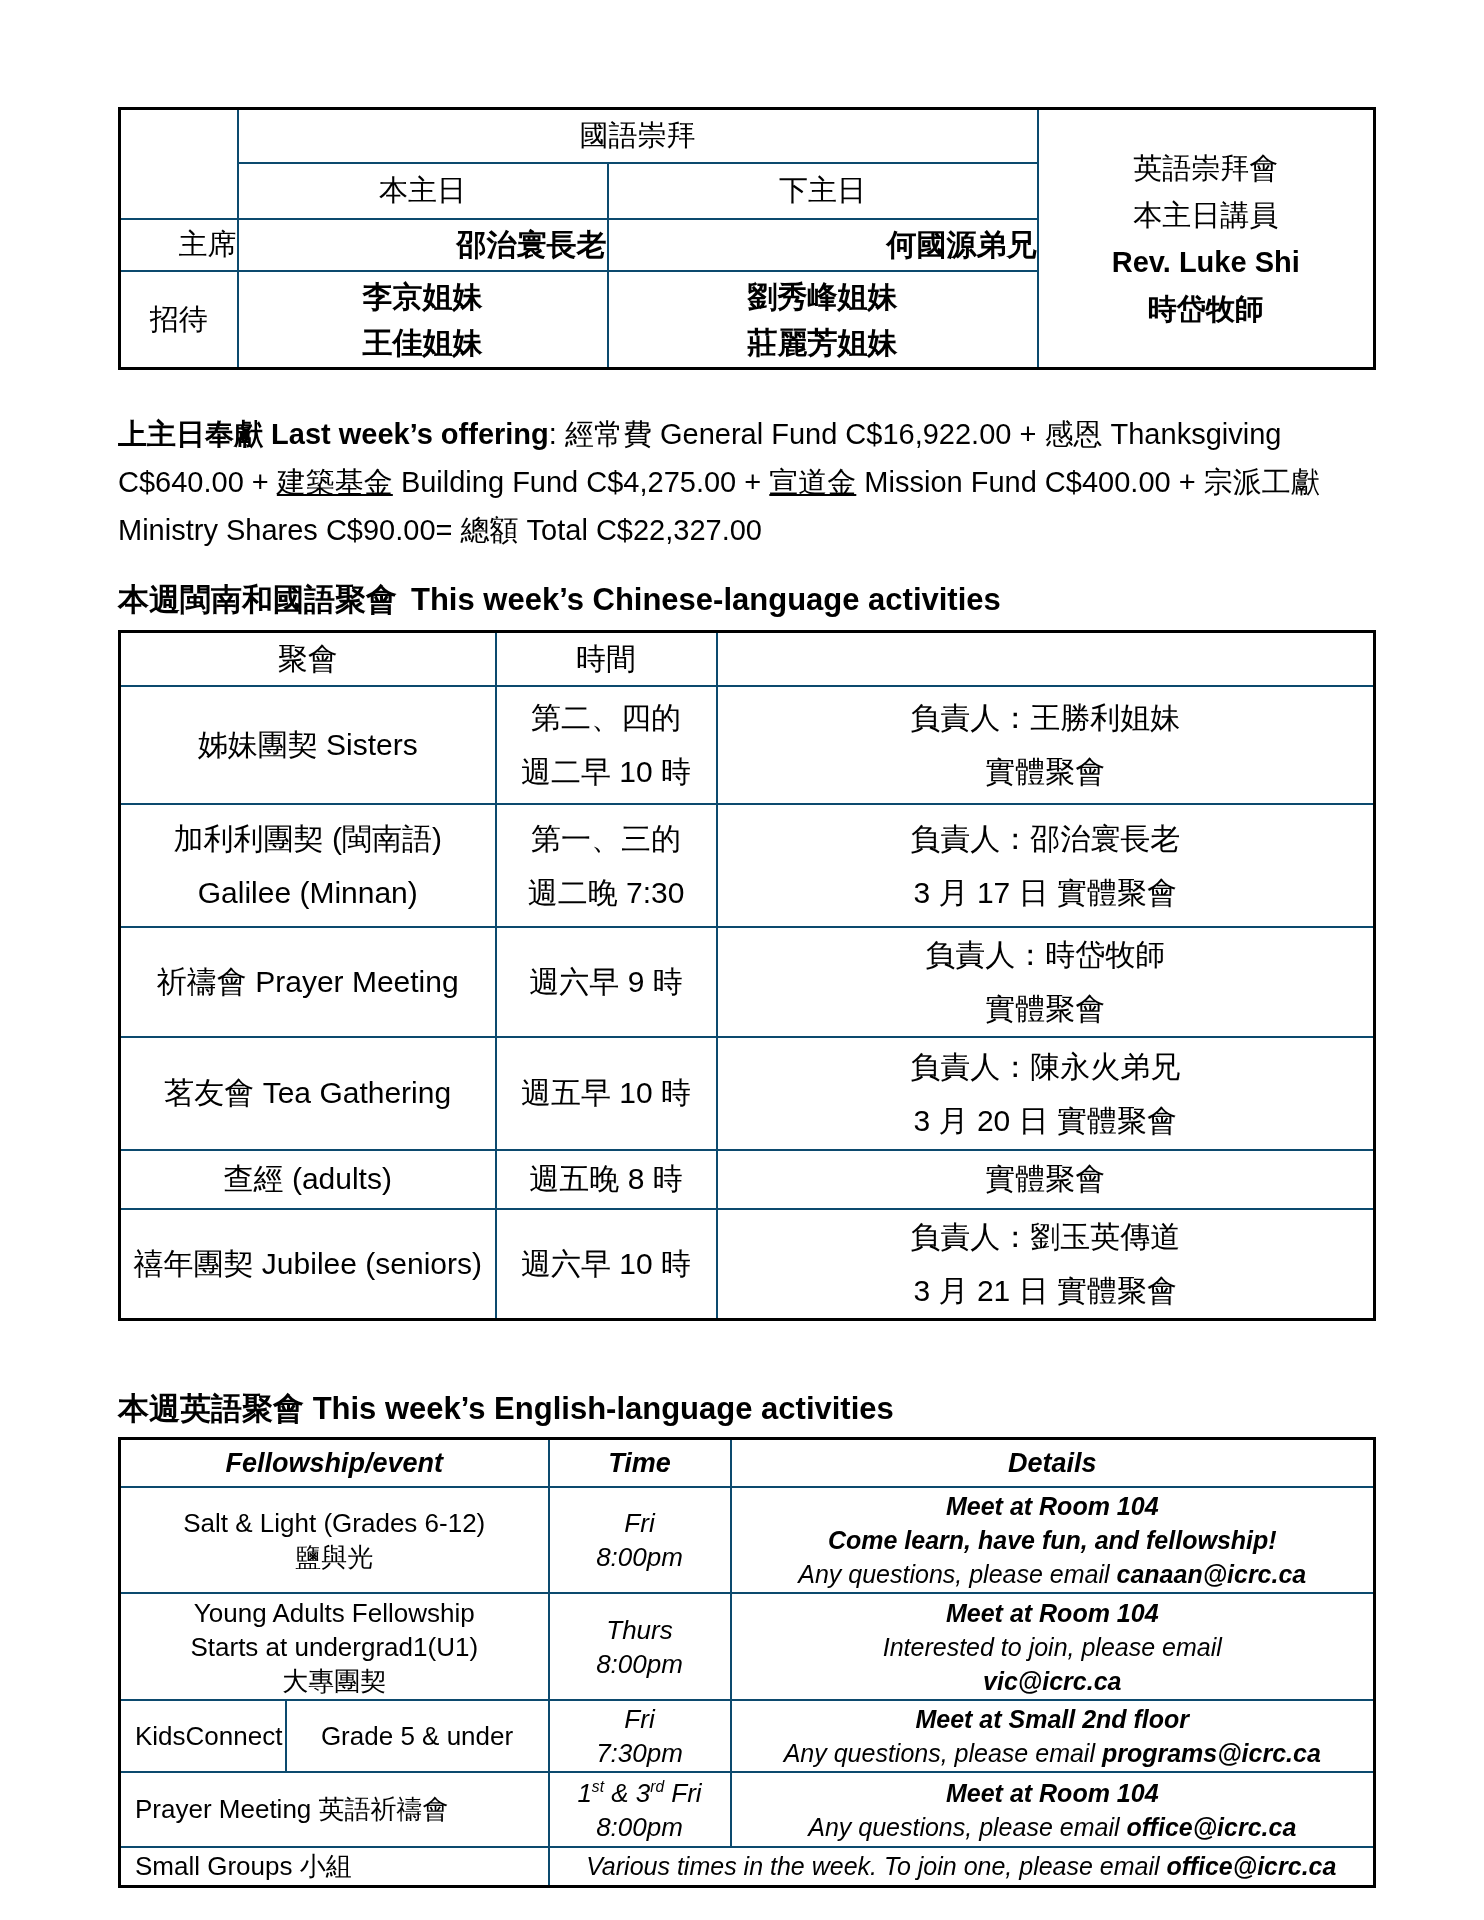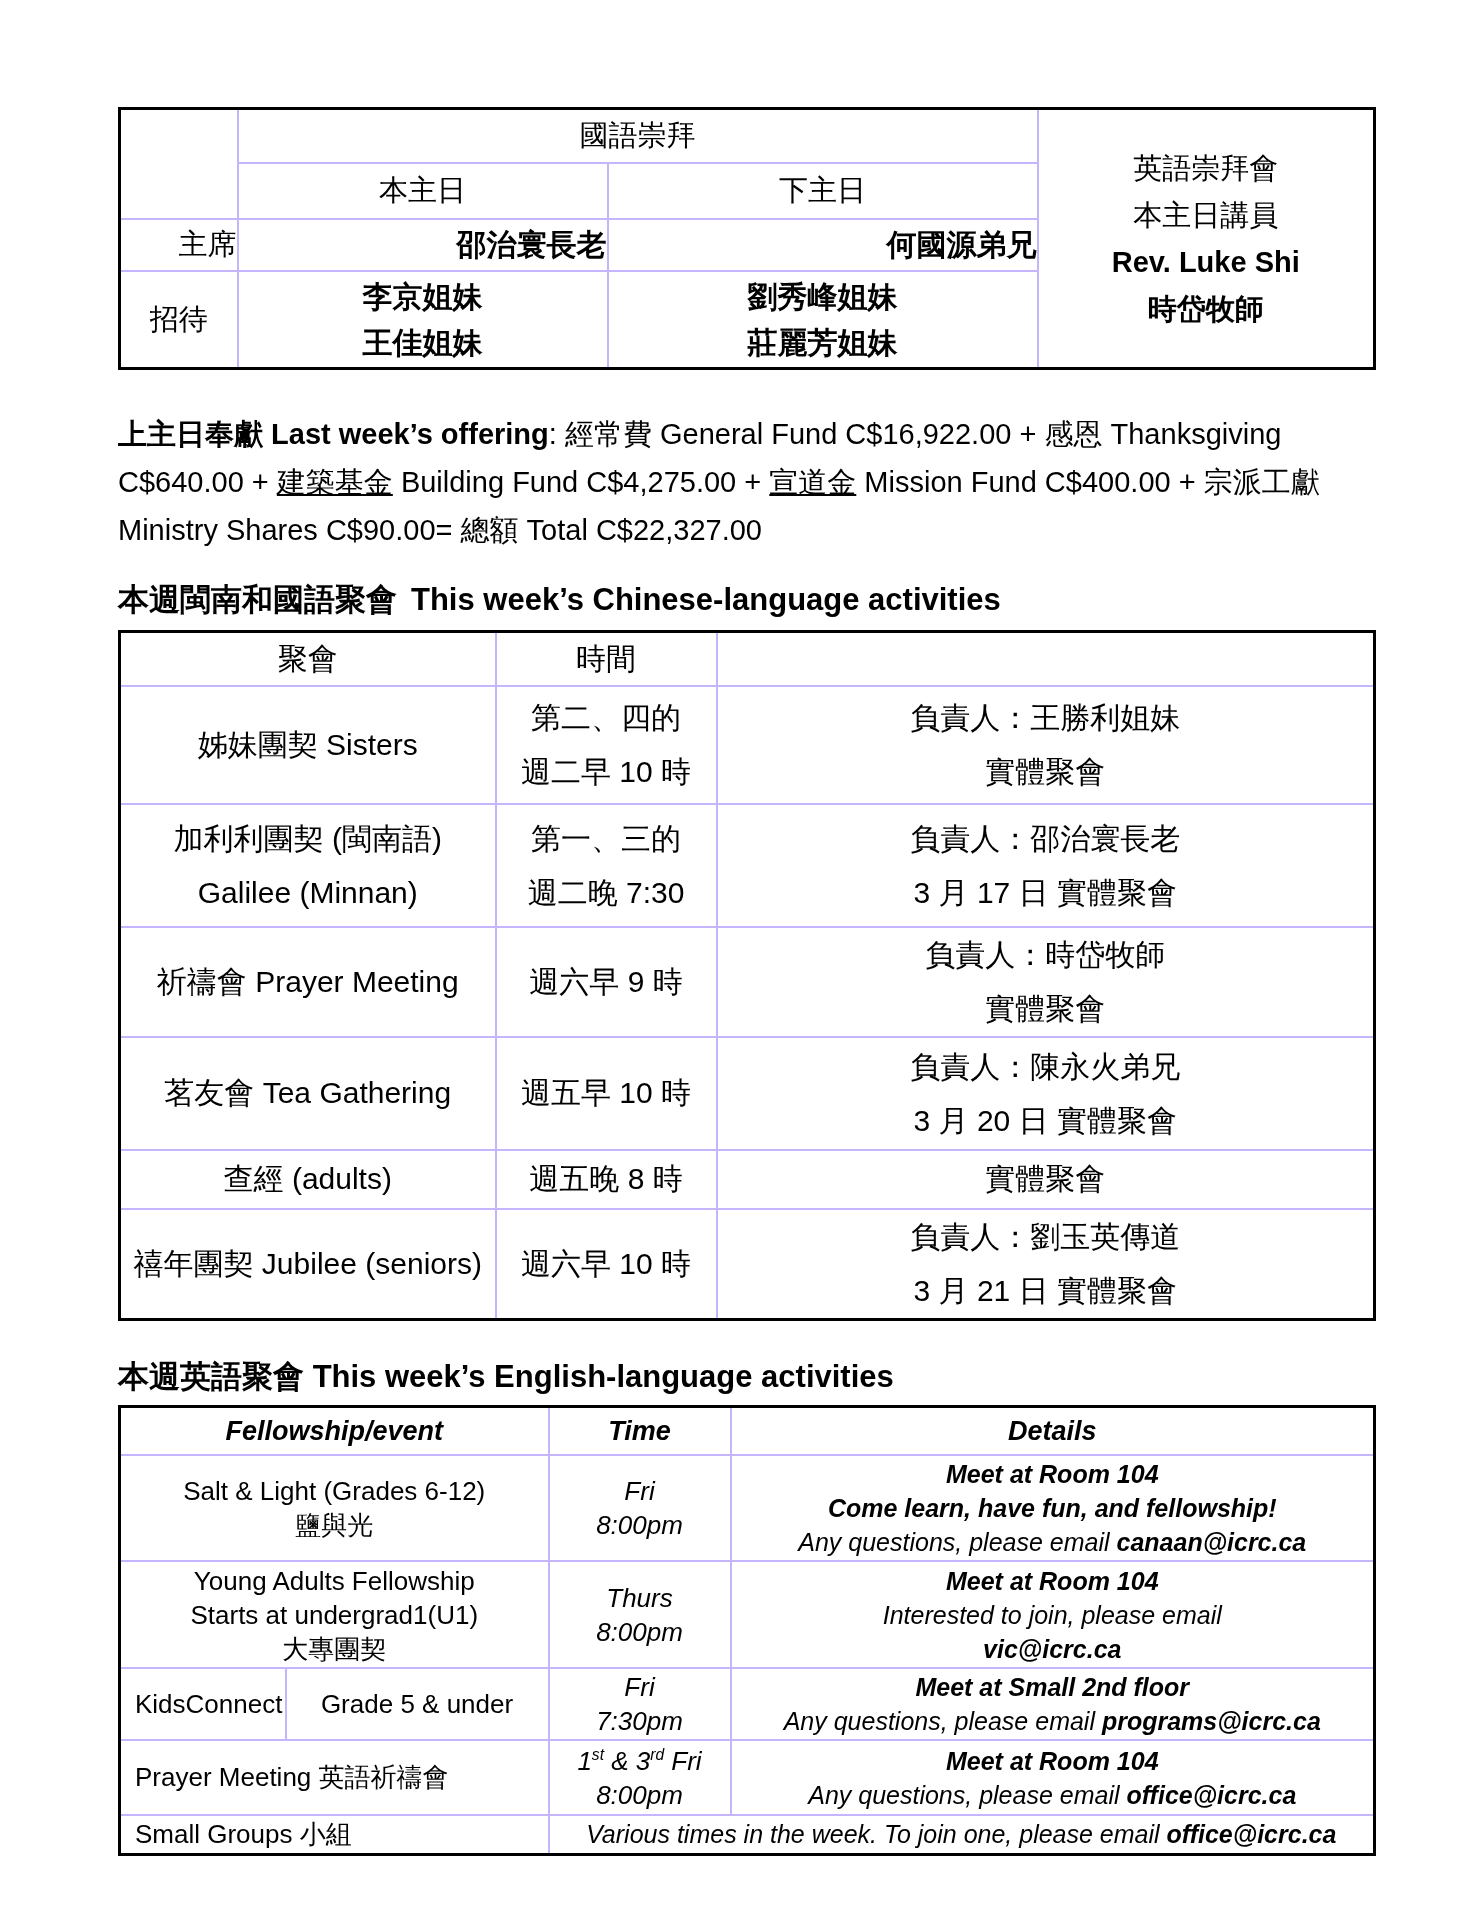--- a/index.html
+++ b/index.html
@@ -4,21 +4,21 @@
 <style>
   html,body { margin:0; padding:0; background:#ffffff; }
   body {
     width:1484px; height:1920px; overflow:hidden;
     font-family:"Liberation Sans","DejaVu Sans",sans-serif;
     color:#000;
   }
   .page { box-sizing:border-box; width:1484px; height:1920px; padding:107px 111px 0 118px; }
 
   table { border-collapse:collapse; table-layout:fixed; width:1255px; border:3px solid #000; }
-  td { border:2px solid #c4b5fd; text-align:center; vertical-align:middle; padding:0; overflow:hidden; }
+  td { border:2px solid #0c4a6e; text-align:center; vertical-align:middle; padding:0; overflow:hidden; }
 
   .b { font-weight:bold; }
   .u { text-decoration:underline; }
 
   
   .t1 { font-size:29px; }
   .t1 .r1 td { height:52px; }
   .t1 .r2 td { height:54px;margin-left:31px; }
   .t1 .r3 td { height:50px;text-align:right; }
   .t1 .r4 td { height:95px; }
@@ -26,21 +26,21 @@
   .t1 .name2 div { line-height:46px; }
   .t1 .engcell div { line-height:47px; font-size:29px; }
 
   
   .offering { margin:40px 0 0 0; font-size:29px; line-height:48px; }
   .offering div { white-space:nowrap; }
 
   
   .h2 { margin-top:28px; font-size:31px; font-weight:bold; line-height:36px; }
   .h2 .gap { margin-left:14px; }
-  .h3 { margin-top:38px; font-size:31px; font-weight:bold; line-height:36px; }
+  .h3 { margin-top:70px; font-size:31px; font-weight:bold; line-height:36px; }
 
   
   .t2 { margin-top:12px; font-size:30px; }
   .t2 .hr td { height:52px; font-weight:normal; }
   .t2 td div { line-height:54px; }
   .t2 .rr1 td { height:116px; }
   .t2 .rr2 td { height:121px; }
   .t2 .rr3 td { height:106px; }
   .t2 .rr4 td { height:111px; }
   .t2 .rr5 td { height:57px; }

